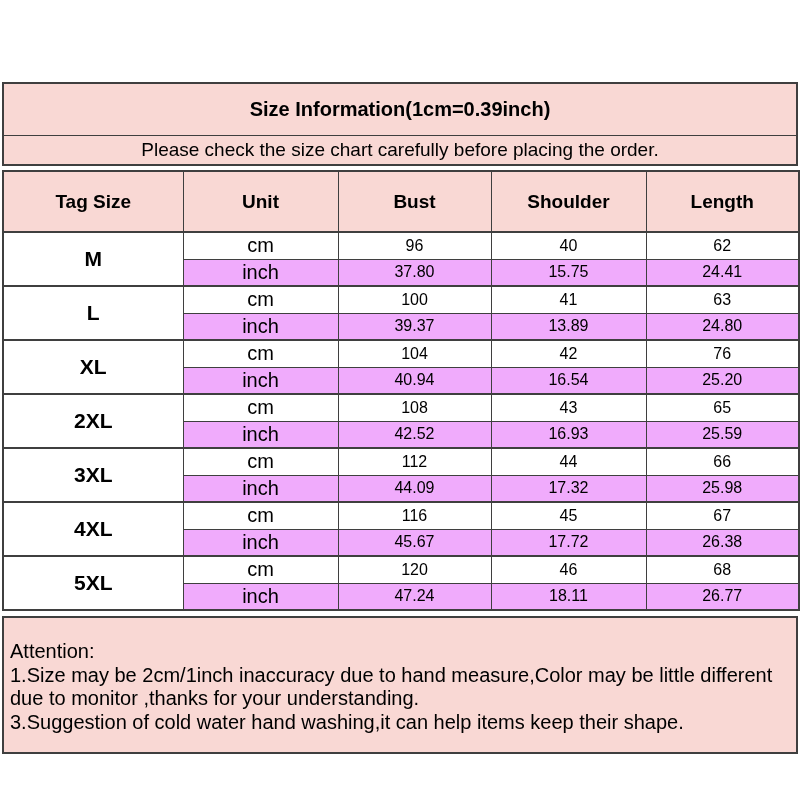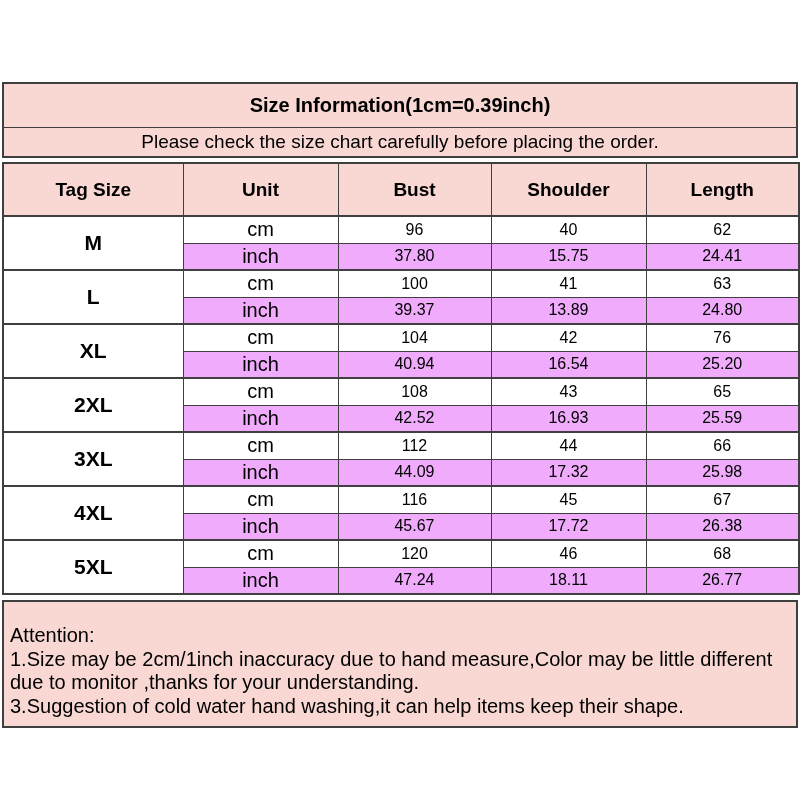--- a/index.html
+++ b/index.html
@@ -4,54 +4,54 @@
 <style>
   * { margin: 0; padding: 0; box-sizing: border-box; }
   html, body { width: 800px; height: 800px; background: #ffffff; overflow: hidden; }
   body { font-family: "Liberation Sans", sans-serif; color: #000000; }
 
   .sheet { position: absolute; left: 2px; top: 82px; width: 796px; }
 
   
   .header-box { border: 2px solid #3f3f3f; background: #f9d8d4; }
   .header-title {
-    height: 44px; display: flex; align-items: center; justify-content: center;
+    height: 52px; display: flex; align-items: center; justify-content: center;
     font-size: 20px; font-weight: bold; border-bottom: 1px solid #3f3f3f;
   }
   .header-subtitle {
     height: 28px; display: flex; align-items: center; justify-content: center;
     font-size: 19px;
   }
 
   
   table.size-table {
     margin-top: 4px; border-collapse: collapse; table-layout: fixed;
     width: 796px; border: 2px solid #3f3f3f;
   }
   .size-table th, .size-table td {
     border: 1px solid #3f3f3f; text-align: center; vertical-align: middle;
     overflow: hidden; white-space: nowrap;
   }
   .size-table thead th {
-    height: 53px; background: #f9d8d4; font-size: 19px; font-weight: bold;
+    height: 61px; background: #f9d8d4; font-size: 19px; font-weight: bold;
     border-bottom: 2px solid #3f3f3f;
   }
   .size-table tbody td { height: 27px; }
   .size-table tr.group-start td { border-top: 2px solid #3f3f3f; }
   .size-table td.tag-cell { background: #ffffff; font-size: 21px; font-weight: bold; }
   .size-table td.unit-cell { font-size: 20px; margin-left: 13px; }
   .size-table td.value-cell { font-size: 16px; text-align: center; }
   .size-table tr.row-cm td { background: #ffffff; }
   .size-table tr.row-inch td { background: #f0abfc; }
   .size-table tr td.tag-cell { background: #ffffff; }
 
   
   .attention-box {
     margin-top: 5px; border: 2px solid #3f3f3f; background: #f9d8d4;
-    padding: 22px 6px 8px 6px; font-size: 20px; line-height: 23.5px;
+    padding: 22px 6px 18px 6px; font-size: 20px; line-height: 23.5px;
     min-height: 115px;
   }
   .attention-box p { margin: 0; }
 </style>
 </head>
 <body>
 
 <div class="sheet">
 
   <div class="header-box">

